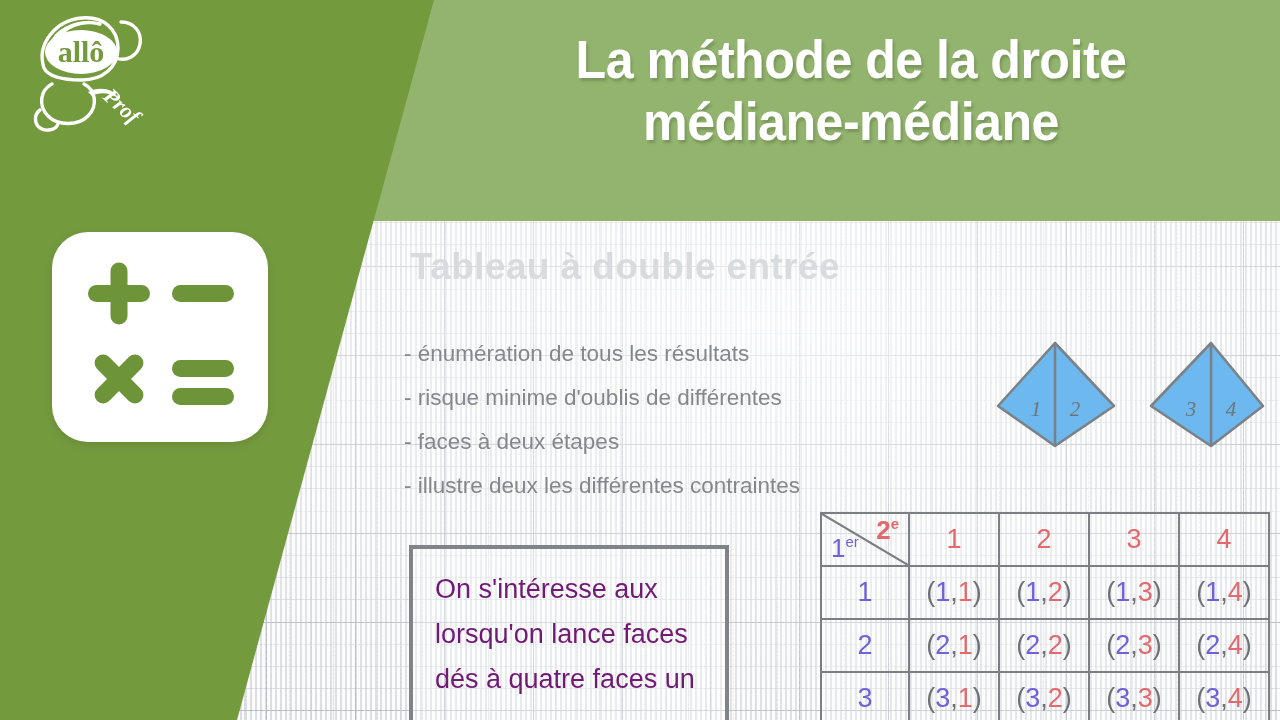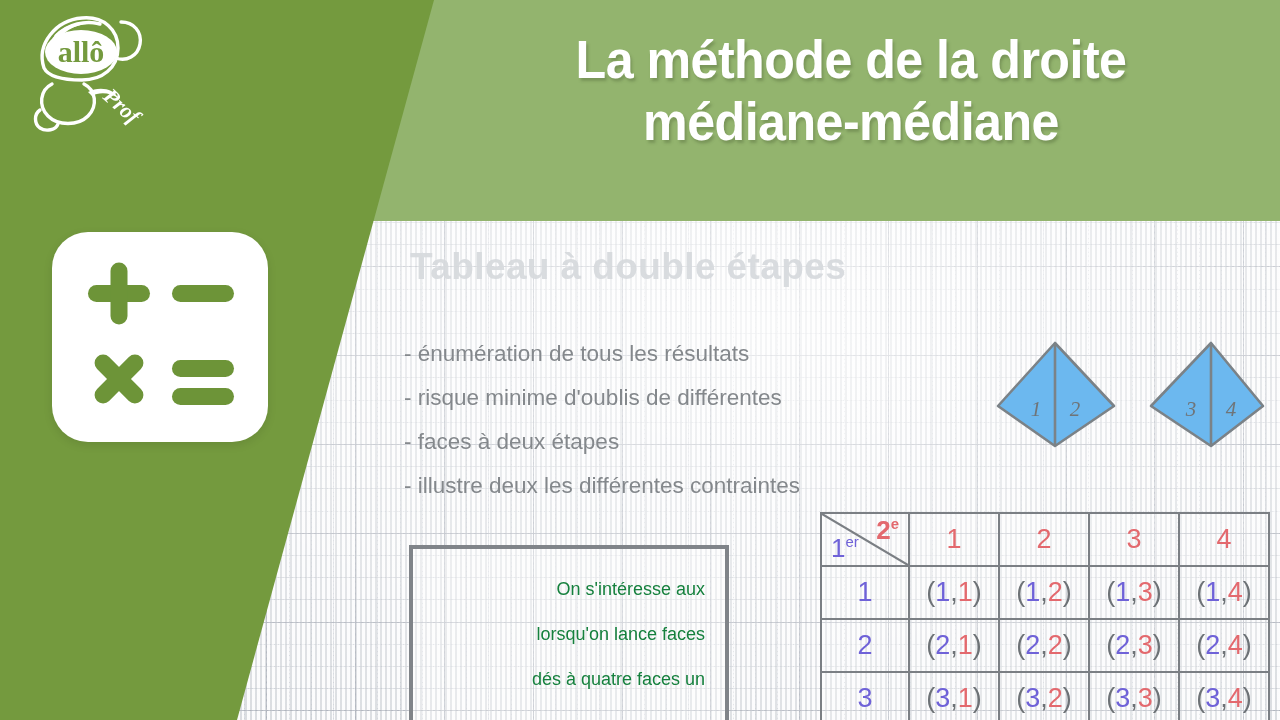--- a/index.html
+++ b/index.html
@@ -151,25 +151,24 @@
     position:absolute;
     left:409px; top:545px;
     width:320px; height:190px;
     border:4px solid #808489;
     background:rgba(255,255,255,0.30);
     padding:18px 20px 0 22px;
     overflow:hidden;
   }
   .textbox .tline{
     display:block;
-    color:#15803d;
-    font-size:18px;
+    color:#701a75;
+    font-size:27px;
     line-height:45px;
     white-space:nowrap;
-    text-align:right;
   }
 
   
   .dice-wrap{ position:absolute; left:995px; top:330px; width:270px; height:130px; }
   .dice-wrap svg{ display:block; }
   .die-num{
     font-family:"Liberation Serif", serif;
     font-style:italic;
     font-size:21px;
     fill:#6f7478;
@@ -226,21 +225,21 @@
 <div id="stage">
 
   <div class="board">
     <div class="grid-small"></div>
     <div class="grid-large"></div>
     <div class="paper-glow"></div>
   </div>
 
   <div class="soft">
 
-    <div class="board-heading">Tableau à double étapes</div>
+    <div class="board-heading">Tableau à double entrée</div>
 
     <div class="bullets">
       <span class="bullet-row">- énumération de tous les résultats</span>
       <span class="bullet-row">- risque minime d'oublis de différentes</span>
       <span class="bullet-row">- faces à deux étapes</span>
       <span class="bullet-row">- illustre deux les différentes contraintes</span>
     </div>
 
     <div class="textbox">
       <span class="tline">On s'intéresse aux</span>

